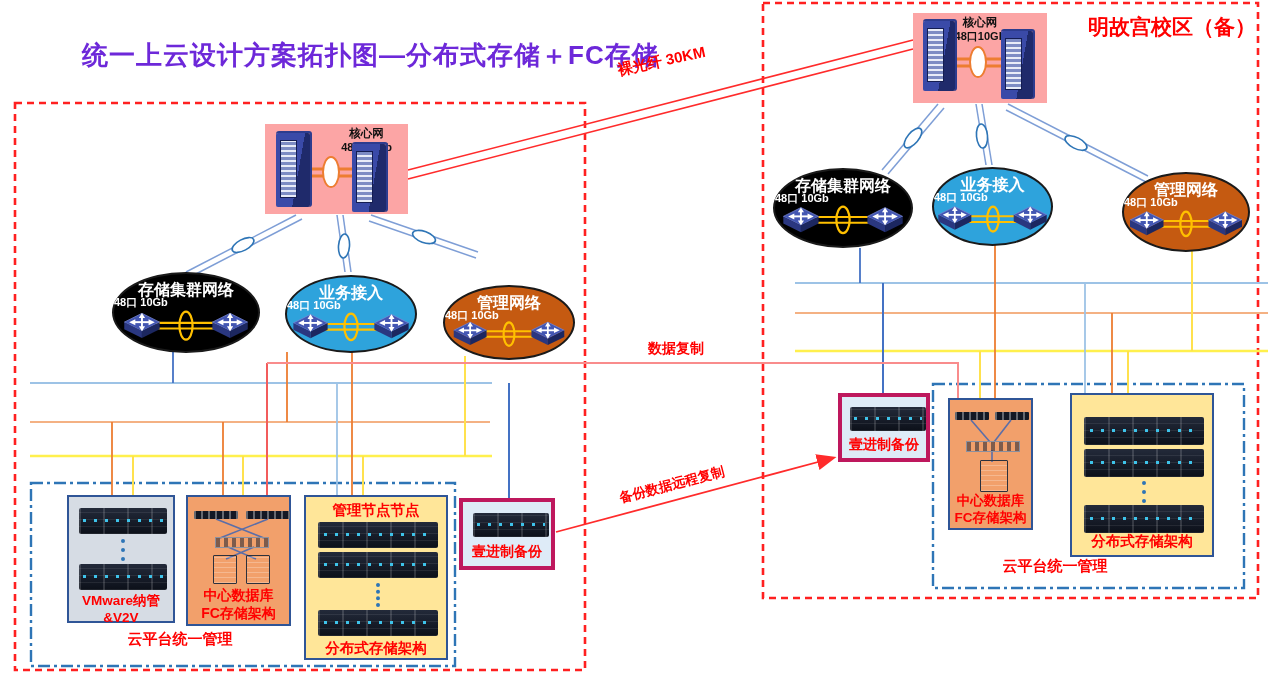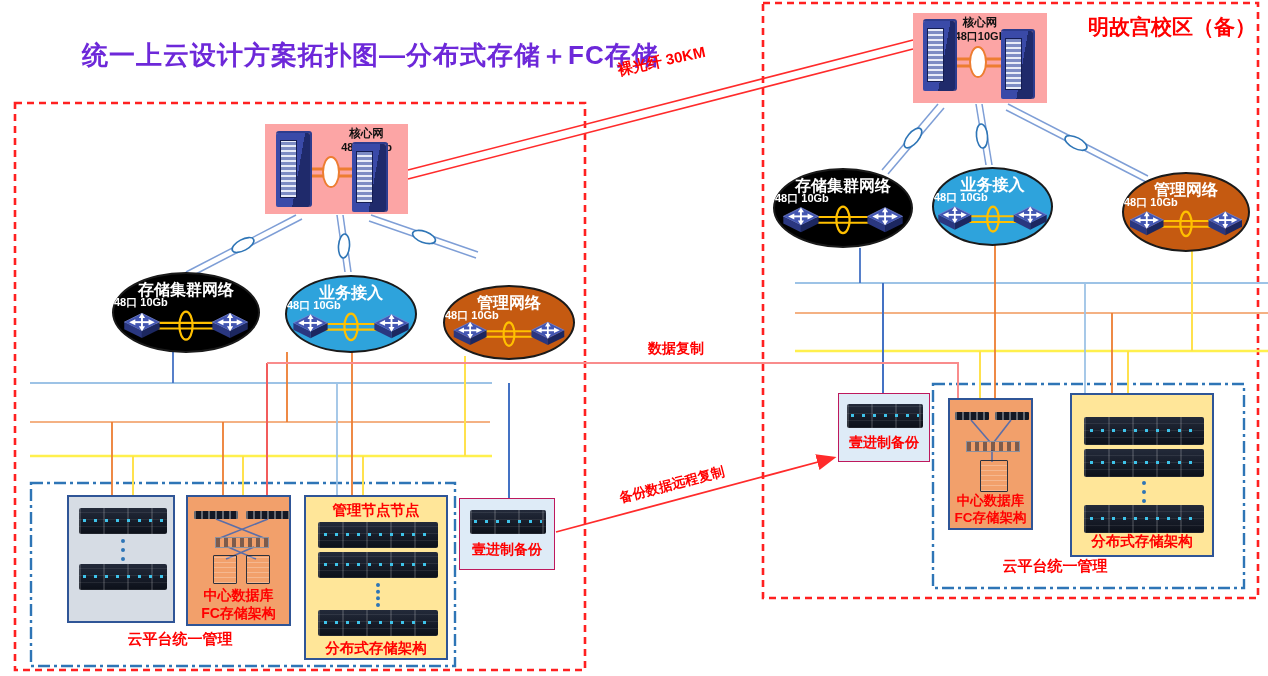--- a/index.html
+++ b/index.html
@@ -17,21 +17,21 @@
   .tower::before{content:"";position:absolute;left:4px;top:7px;bottom:9px;width:15px;
       background:repeating-linear-gradient(0deg,#e8ecf8 0 2px,#7d8cc4 2px 5px);border:1px solid #141d52;}
   .core-net{position:absolute;left:0;top:0;width:100%;height:100%;}
   
   .oval{position:absolute;border-radius:50%;border:2px solid #1a1a1a;box-sizing:border-box;}
   .oval-lbl{position:absolute;left:0;right:0;top:6px;text-align:center;color:#fff;font-size:16px;font-weight:bold;}
   .oval-spec{position:absolute;left:0;right:0;top:21px;text-align:left;color:#fff;font-size:11px;font-weight:bold;}
   .oval-net{position:absolute;left:0;bottom:2px;width:100%;height:56%;}
   
   .eqbox{position:absolute;box-sizing:border-box;border:2px solid #2F5597;}
-  .eqbox.noborder{border:1px solid #be185d;}
+  .eqbox.noborder{border:4px solid #be185d;font-family:Liberation Mono, monospace;}
   .arr{position:absolute;height:26px;border-radius:2px;
        background:
          repeating-linear-gradient(90deg, rgba(255,255,255,.14) 0 2px, rgba(255,255,255,0) 2px 24px),
          repeating-linear-gradient(0deg, rgba(255,255,255,.08) 0 1px, rgba(0,0,0,0) 1px 7px),
          linear-gradient(#232a3a,#0c1019);}
   .arr::after{content:"";position:absolute;left:5%;right:5%;top:42%;height:3px;
        background:repeating-linear-gradient(90deg,#3ec3ea 0 3px,transparent 3px 11px);}
   .vdots{position:absolute;width:0;border-left:4px dotted #2E75B6;}
   .strip{position:absolute;height:8px;background:#141824;border-radius:1px;
        background-image:repeating-linear-gradient(90deg,rgba(255,255,255,.35) 0 2px,transparent 2px 7px);}
@@ -239,20 +239,24 @@
       <ellipse cx="64" cy="20" rx="6" ry="13" fill="none" stroke="#FFC000" stroke-width="2.4"></ellipse>
       <use href="#sw" x="3" y="3" width="39" height="33"></use>
       <use href="#sw" x="86" y="3" width="39" height="33"></use>
     </svg>
   </div>
 
   <div class="eqbox" style="left:67px;top:495px;width:108px;height:128px;background:#D6DCE4;">
     <div class="arr" style="left:10px;top:11px;width:88px;"></div>
     <div class="vdots" style="left:52px;top:42px;height:22px;"></div>
     <div class="arr" style="left:10px;top:67px;width:88px;"></div>
+    <div class="boxlbl" style="top:96px;font-size:13.5px;">
+      <span>VMware纳管</span><br>
+      <span>&amp;V2V</span>
+    </div>
   </div>
 
   <div class="eqbox" style="left:186px;top:495px;width:105px;height:131px;background:#F2A06B;">
     <svg style="position:absolute;left:0;top:0;width:105px;height:131px;" viewBox="0 0 105 131">
       <line x1="28" y1="22" x2="76" y2="41" stroke="#5b6ea8" stroke-width="1.6"></line>
       <line x1="80" y1="22" x2="32" y2="41" stroke="#5b6ea8" stroke-width="1.6"></line>
       <line x1="40" y1="50" x2="68" y2="62" stroke="#5b6ea8" stroke-width="1.6"></line>
       <line x1="66" y1="50" x2="38" y2="62" stroke="#5b6ea8" stroke-width="1.6"></line>
     </svg>
     <div class="strip" style="left:6px;top:14px;width:44px;"></div>

